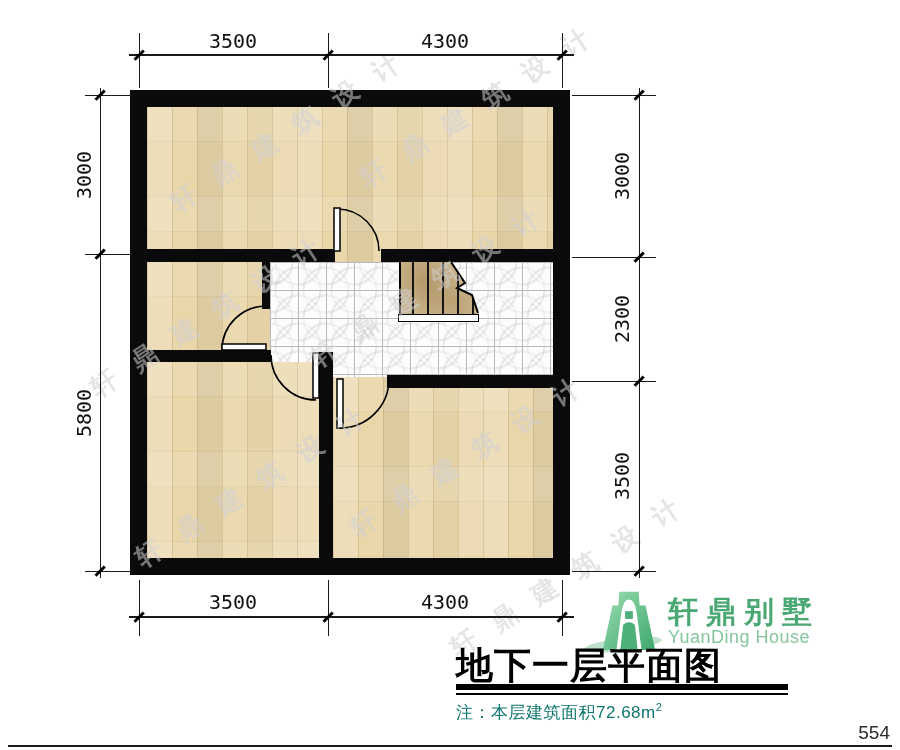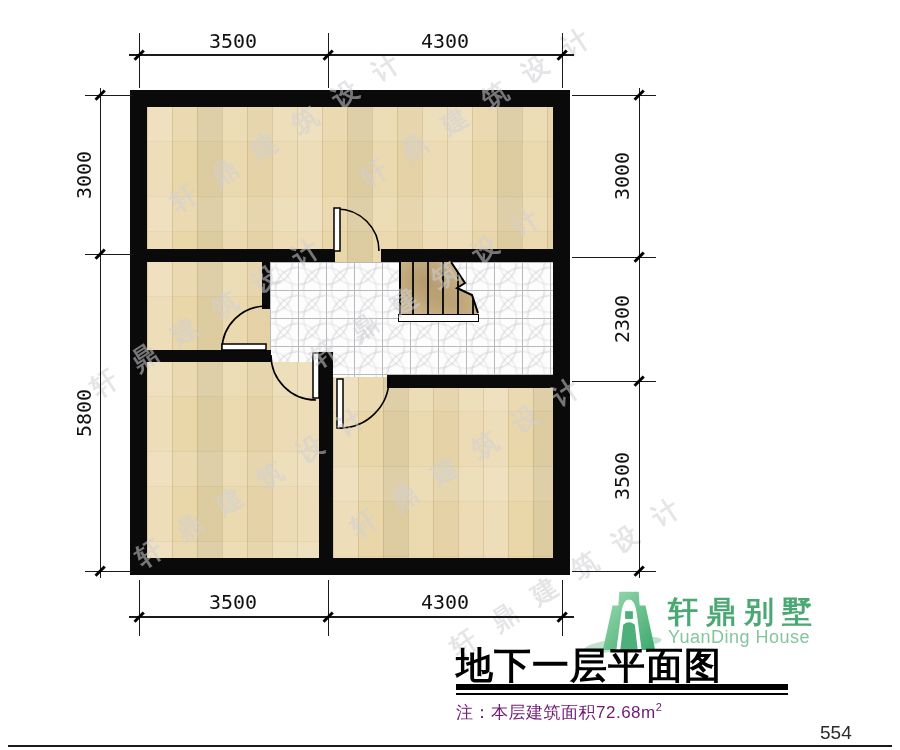--- a/index.html
+++ b/index.html
@@ -51,27 +51,27 @@
   .dimtxt.vert{transform:translate(-50%,-50%) rotate(-90deg);}
   
   .wm{color:rgba(208,208,214,.55);font-size:26px;letter-spacing:22px;white-space:nowrap;
       transform:rotate(-33deg);pointer-events:none;font-weight:bold;}
   
   #title-row{left:456px;top:641px;display:flex;align-items:baseline;gap:18px;color:#000;}
   #title-main{font-size:37px;font-weight:bold;letter-spacing:1px;}
   #title-scale{font-size:32px;font-weight:bold;font-family:"Liberation Sans",sans-serif;}
   #title-bar{left:456px;top:684px;width:332px;height:6px;background:#000;}
   #title-bar2{left:456px;top:693px;width:332px;height:2px;background:#000;}
-  #note-row{left:456px;top:701px;font-size:17px;color:#701a75;letter-spacing:.5px;}
+  #note-row{left:456px;top:701px;font-size:17px;color:#0f766e;letter-spacing:.5px;}
   #note-row sup{font-size:11px;}
   #brand-name{left:668px;top:592px;font-size:30px;font-weight:600;color:#4aa873;letter-spacing:8px;}
   #brand-sub{left:668px;top:627px;font-size:18px;color:#85c69d;letter-spacing:.5px;}
   #leaf{left:584px;top:638px;width:78px;height:13px;background:rgba(140,200,160,.55);
         border-radius:50%;transform:rotate(-7deg);}
-  #page-num{left:820px;top:722px;width:70px;text-align:left;font-size:19px;color:#2b2b2b;}
+  #page-num{left:820px;top:722px;width:70px;text-align:right;font-size:19px;color:#2b2b2b;}
   #footer-line{left:8px;top:745px;width:884px;height:2px;background:#1a1a1a;}
 </style>
 </head>
 <body>
 
 <div id="canvas">
 
   <div class="abs tile" style="left:270px;top:262px;width:283px;height:115px;"></div>
   <div class="abs wood" style="left:147px;top:107px;width:406px;height:155px;"></div>
   <div class="abs wood" style="left:147px;top:262px;width:123px;height:88px;"></div>

